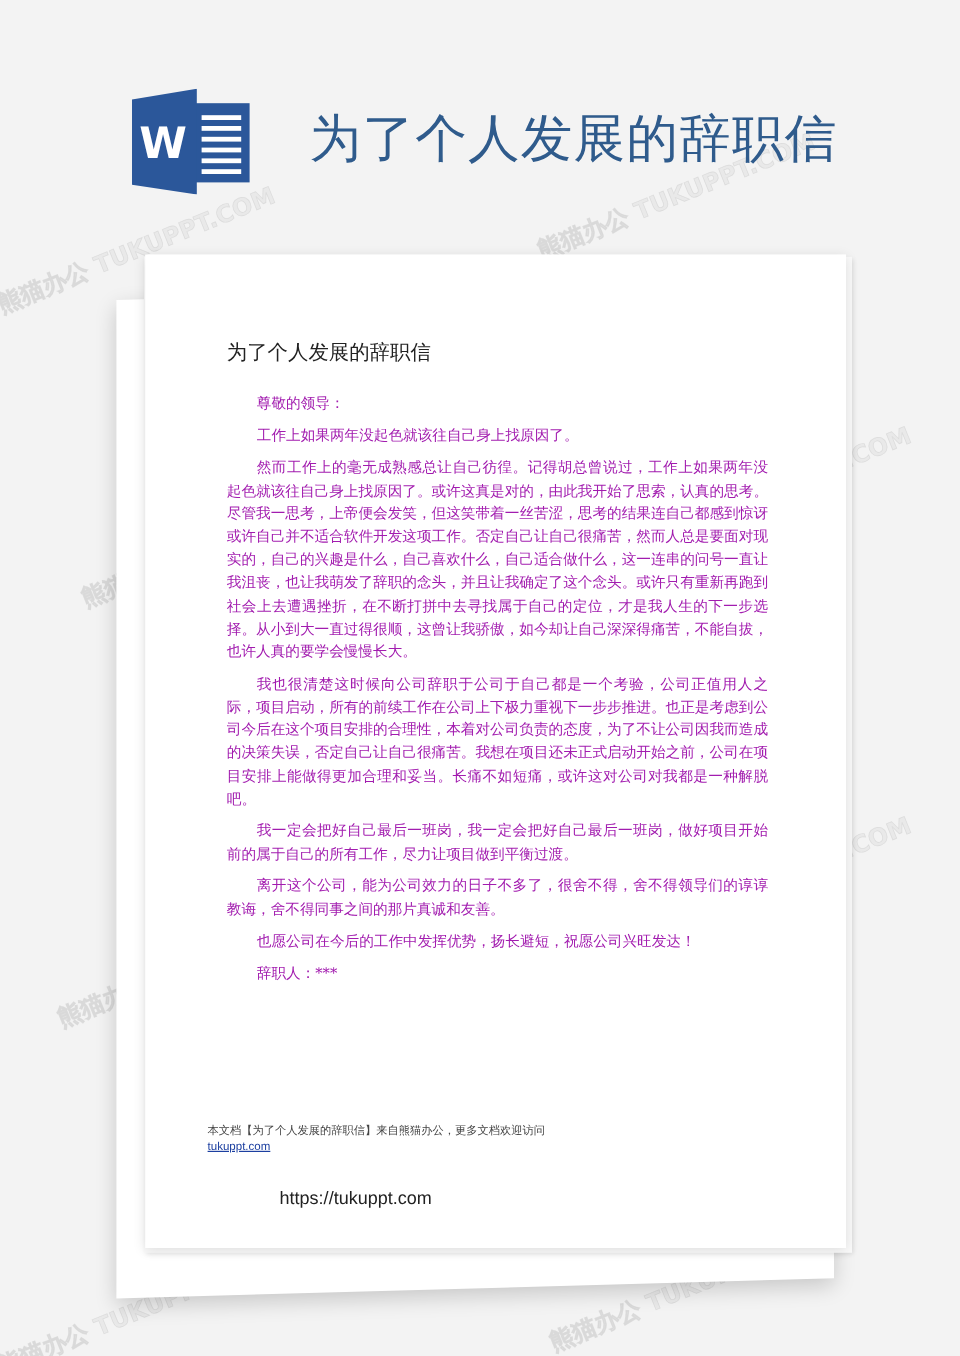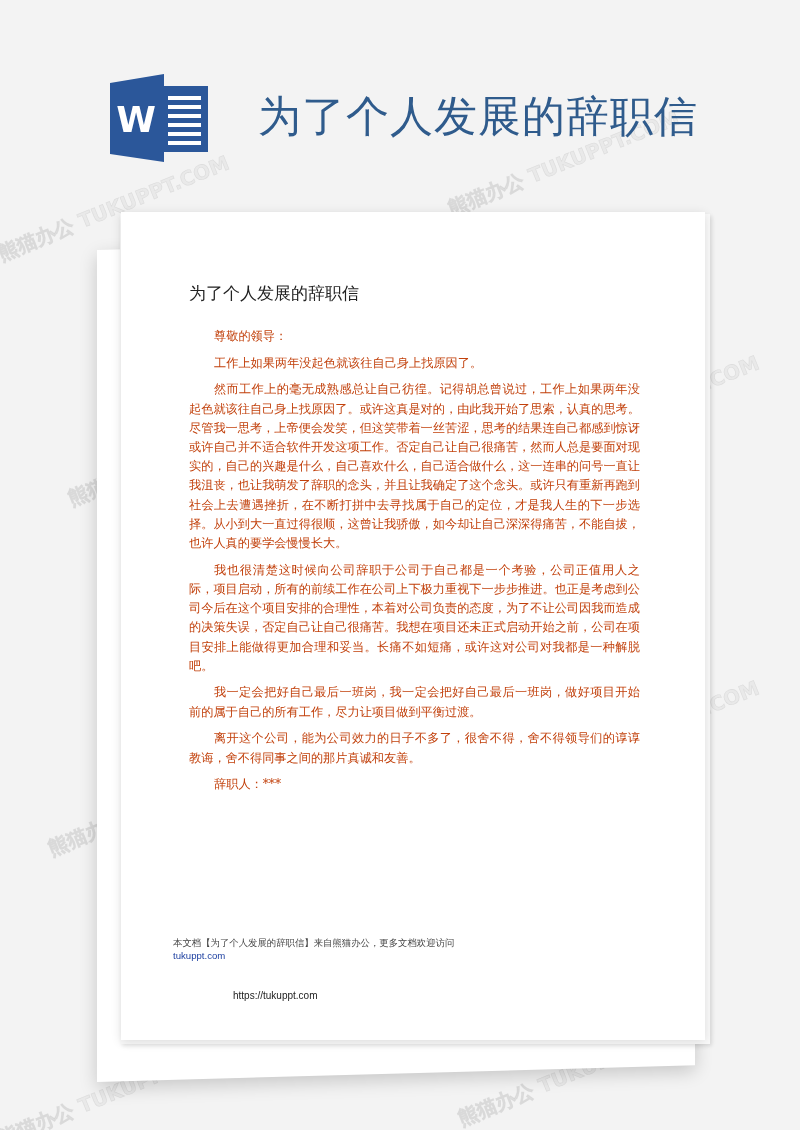--- a/index.html
+++ b/index.html
@@ -29,32 +29,32 @@
     position:absolute; left:121px; top:212px; width:584px; height:828px;
     background:#fff; box-shadow:0 2px 10px rgba(0,0,0,0.12);
   }
   .doc-title {
     position:absolute; left:68px; top:70px;
     font-family:"DejaVu Sans","Liberation Sans",sans-serif;
     font-size:17px; color:#222; white-space:nowrap;
   }
   .body-text {
     position:absolute; left:68px; top:115px; width:451px;
-    font-size:12.2px; line-height:19.2px; color:#c2410c;
+    font-size:12.2px; line-height:19.2px; color:#a21caf;
     text-align:justify;
   }
   .body-text p { margin:0 0 7.5px 0; text-indent:2.05em; }
   .footer-note {
     position:absolute; left:52px; top:724px; width:470px;
     font-size:9.4px; line-height:13px; color:#444;
   }
-  .footer-link { color:#1c3fa0; font-family:"Liberation Sans",sans-serif; font-size:9.6px; }
+  .footer-link { color:#1c3fa0; text-decoration:underline; font-family:"Liberation Sans",sans-serif; font-size:9.6px; }
   .footer-url {
     position:absolute; left:68px; top:778px;
-    font-family:"Liberation Sans","DejaVu Sans",sans-serif; font-size:10px; color:#222;padding-left:44px;
+    font-family:"Liberation Sans","DejaVu Sans",sans-serif; font-size:15px; color:#222;padding-left:44px;
   }
   .watermark {
     position:absolute; font-family:"DejaVu Sans",sans-serif; font-size:20px; font-weight:bold;
     color:rgba(190,190,190,0.18); transform:rotate(-22deg); white-space:nowrap; pointer-events:none;
     -webkit-text-stroke:0.6px rgba(170,170,170,0.25);
   }
 </style>
 </head>
 <body>
 
@@ -90,20 +90,21 @@
 <div class="page">
   <div class="doc-title">为了个人发展的辞职信</div>
 
   <div class="body-text">
     <p>尊敬的领导：</p>
     <p>工作上如果两年没起色就该往自己身上找原因了。</p>
     <p>然而工作上的毫无成熟感总让自己彷徨。记得胡总曾说过，工作上如果两年没起色就该往自己身上找原因了。或许这真是对的，由此我开始了思索，认真的思考。尽管我一思考，上帝便会发笑，但这笑带着一丝苦涩，思考的结果连自己都感到惊讶 或许自己并不适合软件开发这项工作。否定自己让自己很痛苦，然而人总是要面对现实的，自己的兴趣是什么，自己喜欢什么，自己适合做什么，这一连串的问号一直让我沮丧，也让我萌发了辞职的念头，并且让我确定了这个念头。或许只有重新再跑到社会上去遭遇挫折，在不断打拼中去寻找属于自己的定位，才是我人生的下一步选择。从小到大一直过得很顺，这曾让我骄傲，如今却让自己深深得痛苦，不能自拔，也许人真的要学会慢慢长大。</p>
     <p>我也很清楚这时候向公司辞职于公司于自己都是一个考验，公司正值用人之际，项目启动，所有的前续工作在公司上下极力重视下一步步推进。也正是考虑到公司今后在这个项目安排的合理性，本着对公司负责的态度，为了不让公司因我而造成的决策失误，否定自己让自己很痛苦。我想在项目还未正式启动开始之前，公司在项目安排上能做得更加合理和妥当。长痛不如短痛，或许这对公司对我都是一种解脱吧。</p>
     <p>我一定会把好自己最后一班岗，我一定会把好自己最后一班岗，做好项目开始前的属于自己的所有工作，尽力让项目做到平衡过渡。</p>
     <p>离开这个公司，能为公司效力的日子不多了，很舍不得，舍不得领导们的谆谆教诲，舍不得同事之间的那片真诚和友善。</p>
+    <p>也愿公司在今后的工作中发挥优势，扬长避短，祝愿公司兴旺发达！</p>
     <p>辞职人：***</p>
   </div>
 
   <div class="footer-note">
     <div>本文档【为了个人发展的辞职信】来自熊猫办公，更多文档欢迎访问</div>
     <a class="footer-link">tukuppt.com</a>
   </div>
 
   <div class="footer-url">https://tukuppt.com</div>
 </div>

